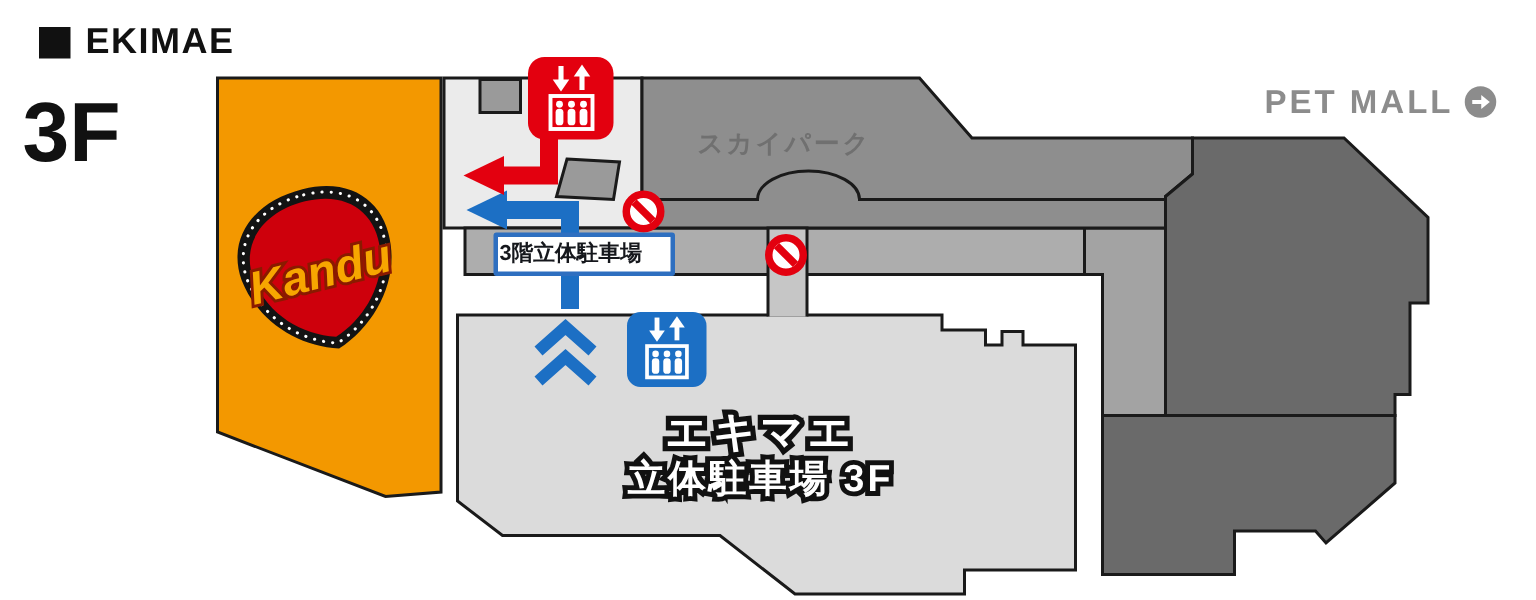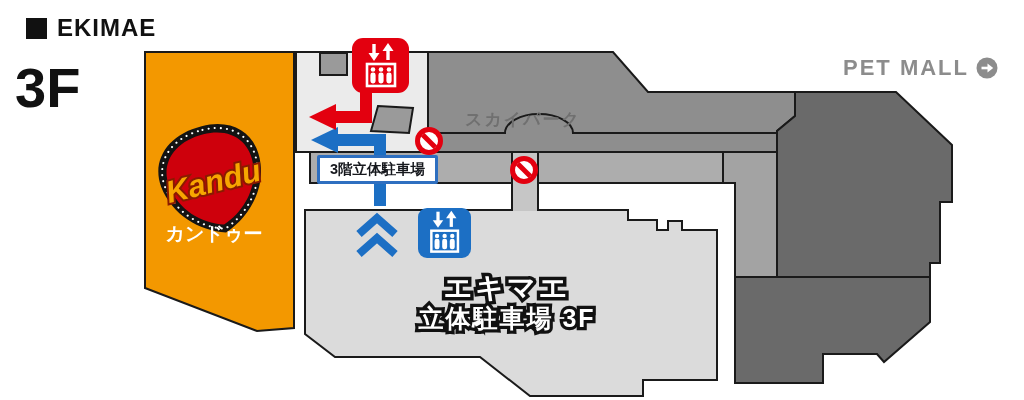--- a/index.html
+++ b/index.html
@@ -12,28 +12,28 @@
 
   .hdr{position:absolute;left:26px;top:14px;display:flex;align-items:center;gap:10px;}
   .hdr .sq{width:21px;height:21px;background:#111;display:inline-block;}
   .hdr .ttl{font-size:24px;font-weight:800;color:#111;letter-spacing:1px;}
   .floor{position:absolute;left:15px;top:60px;font-size:56px;font-weight:800;color:#111;line-height:1;}
 
   .petmall{position:absolute;left:843px;top:55px;display:flex;align-items:center;gap:7px;}
   .petmall .lbl{font-size:22px;font-weight:800;color:#8c8c8c;letter-spacing:2px;}
 
   .skypark-label{position:absolute;left:448px;top:84px;width:150px;text-align:center;
-    font-size:17px;font-weight:700;color:#707070;letter-spacing:2px;margin-top:24px;}
+    font-size:17px;font-weight:700;color:#707070;letter-spacing:2px;}
 
   .kandu-label{position:absolute;left:150px;top:221px;width:128px;text-align:center;
     font-size:19px;font-weight:800;color:#ffffff;}
 
-  .entrance-sign{position:absolute;left:317px;top:155px;width:121px;box-sizing:border-box;
+  .entrance-sign{position:absolute;left:329px;top:155px;width:121px;box-sizing:border-box;
     background:#ffffff;border:3px solid #2e6fc0;border-radius:2px;padding:2px 1px;
-    text-align:center;font-size:14.5px;font-weight:800;color:#15171c;line-height:1.32;}
+    font-size:14.5px;font-weight:800;color:#15171c;line-height:1.32;}
 </style>
 </head>
 <body>
 
 <div class="stage">
 
   <svg class="map" width="1024" height="400" viewBox="0 0 1024 400">
     <defs>
       <g id="lift-glyph">
         <line x1="20" y1="6" x2="20" y2="16" stroke="#fff" stroke-width="3.4"></line>
@@ -118,19 +118,18 @@
   <div class="petmall">
     <span class="lbl">PET MALL</span>
     <svg width="22" height="22" viewBox="0 0 22 22">
       <circle cx="11" cy="11" r="10.5" fill="#8c8c8c"></circle>
       <line x1="5.5" y1="11" x2="12.5" y2="11" stroke="#fff" stroke-width="2.6"></line>
       <polygon points="11.5,6.4 11.5,15.6 17.2,11" fill="#fff"></polygon>
     </svg>
   </div>
 
   <div class="skypark-label">スカイパーク</div>
-  <div class="kandu-label">カンドゥー</div>
 
   <div class="entrance-sign">
     <div>3階立体駐車場</div>
   </div>
 
 </div>
 
 </body></html>

